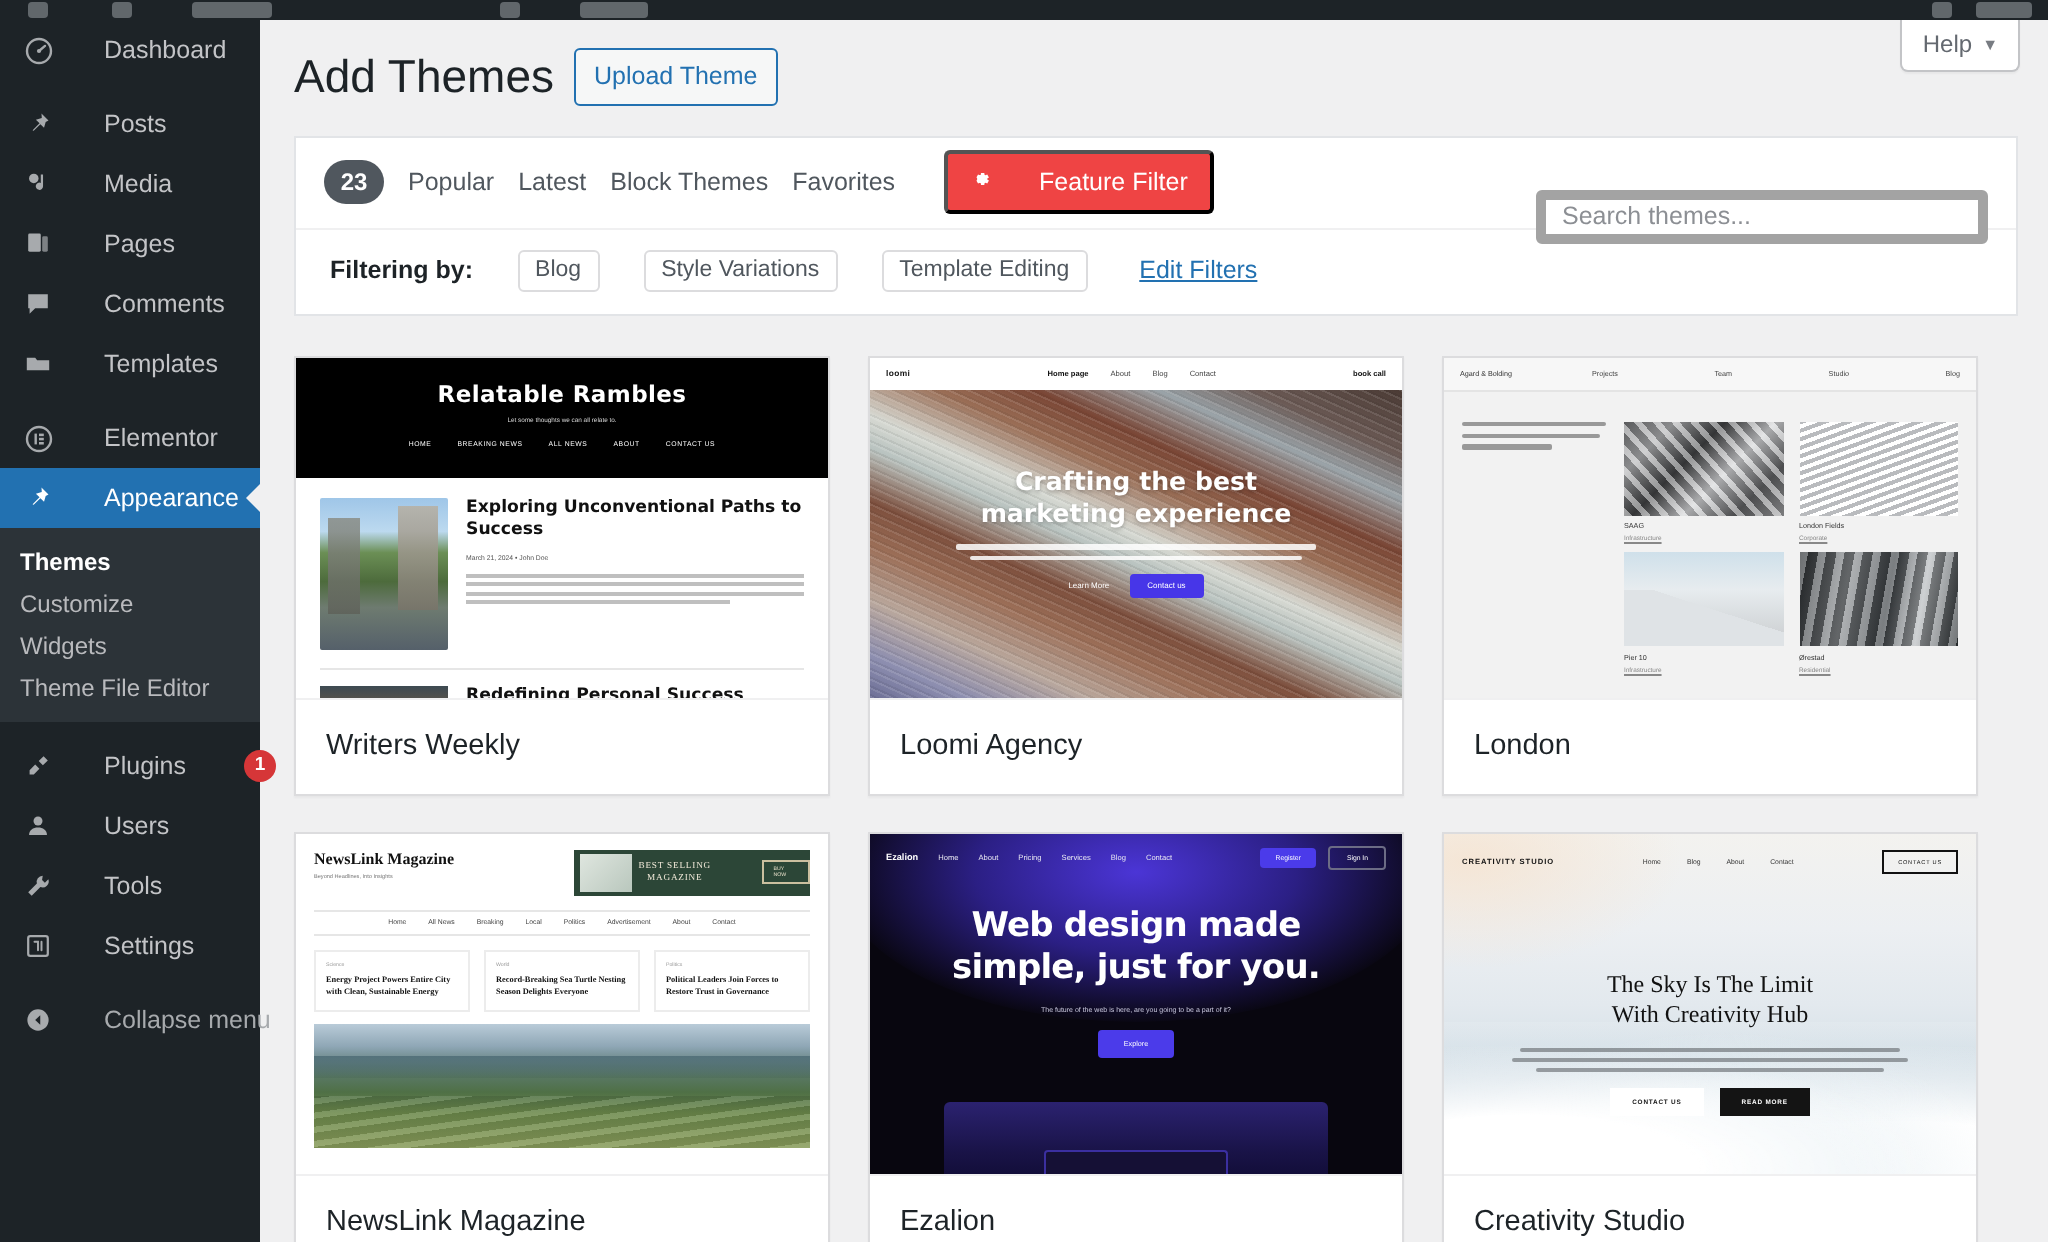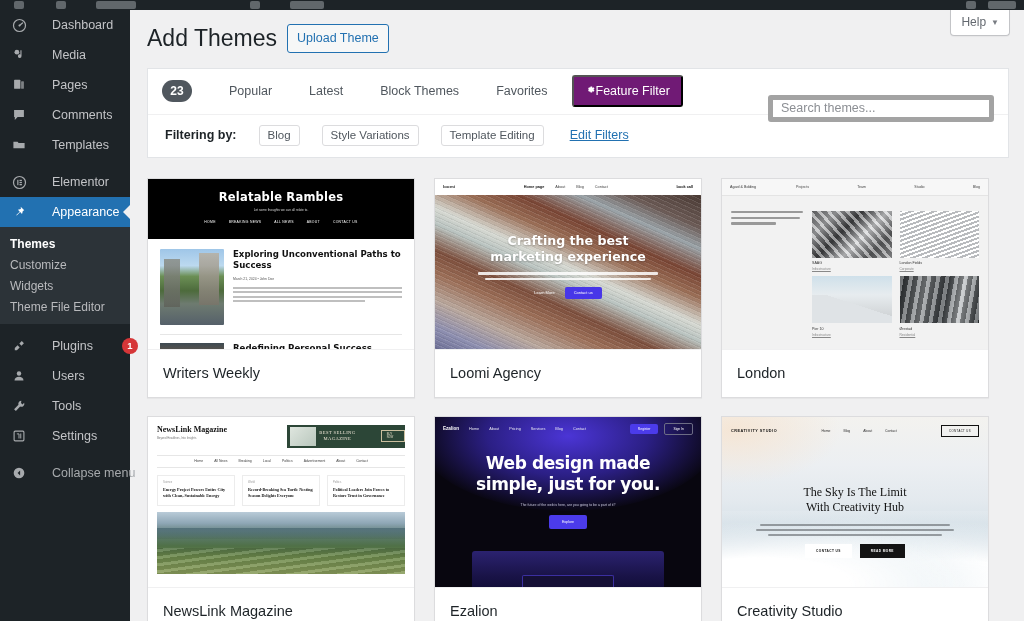--- a/index.html
+++ b/index.html
@@ -103,26 +103,26 @@
     display: flex; align-items: center; height: 45px;
     padding: 0 14px; position: relative;
   }
   .count-pill {
     background: #50575e; color: #fff; border-radius: 12px;
     min-width: 30px; height: 22px; display: flex; align-items: center;
     justify-content: center; font-size: 12px; padding: 0 8px;
     font-weight: 600;
   }
   .filter-link {
-    color: #50575e; font-size: 12.5px; margin-left: 37px;
+    color: #50575e; font-size: 12.5px; margin-left: 12px;
   }
   .feature-filter {
-    margin-left: 24px; background: #701a75; color: #fff;
+    margin-left: 24px; background: #ef4444; color: #fff;
     padding: 7px 11px; font-size: 12.5px; border-radius: 3px;
-    display: flex; align-items: center; gap: 0;
+    display: flex; align-items: center; gap: 24px;
   }
   .search-box {
     position: absolute; right: 14px; top: 26px;
     width: 226px; height: 27px; border: 5px solid #a3a3a3;
     border-radius: 3px; background: #fff; color: #8c8f94;
     font-size: 12.5px; padding: 0 8px; display: flex; align-items: center;
   }
 
   .filtering-row {
     display: flex; align-items: center; gap: 22px;
@@ -369,20 +369,28 @@
       <span class="mi-icon">
         <svg width="15" height="15" viewBox="0 0 20 20" fill="currentColor">
             <circle cx="10" cy="10" r="8" fill="none" stroke="currentColor" stroke-width="1.6"></circle>
             <path d="M10 10 L14 6.6" stroke="currentColor" stroke-width="1.6" fill="none" stroke-linecap="round"></path>
             <circle cx="10" cy="10" r="1.4"></circle>
           </svg>
       </span>
       <span class="mi-label">Dashboard</span>
     </div>
 
+    <div class="menu-item sep-top">
+      <span class="mi-icon">
+        <svg width="14" height="14" viewBox="0 0 20 20" fill="currentColor">
+            <path d="M12.5 2.5l5 5-2 1-1.2 4.2-2.6-2.6-4.6 4.6-.9.3.3-.9 4.6-4.6-2.6-2.6 4.2-1.2z"></path>
+          </svg>
+      </span>
+      <span class="mi-label">Posts</span>
+    </div>
 
     <div class="menu-item">
       <span class="mi-icon">
         <svg width="14" height="14" viewBox="0 0 20 20" fill="currentColor">
             <circle cx="7" cy="6" r="3.4"></circle>
             <path d="M12 3.2h1.6v8.4a2.6 2.6 0 11-1.6-2.4z"></path>
           </svg>
       </span>
       <span class="mi-label">Media</span>
     </div>

